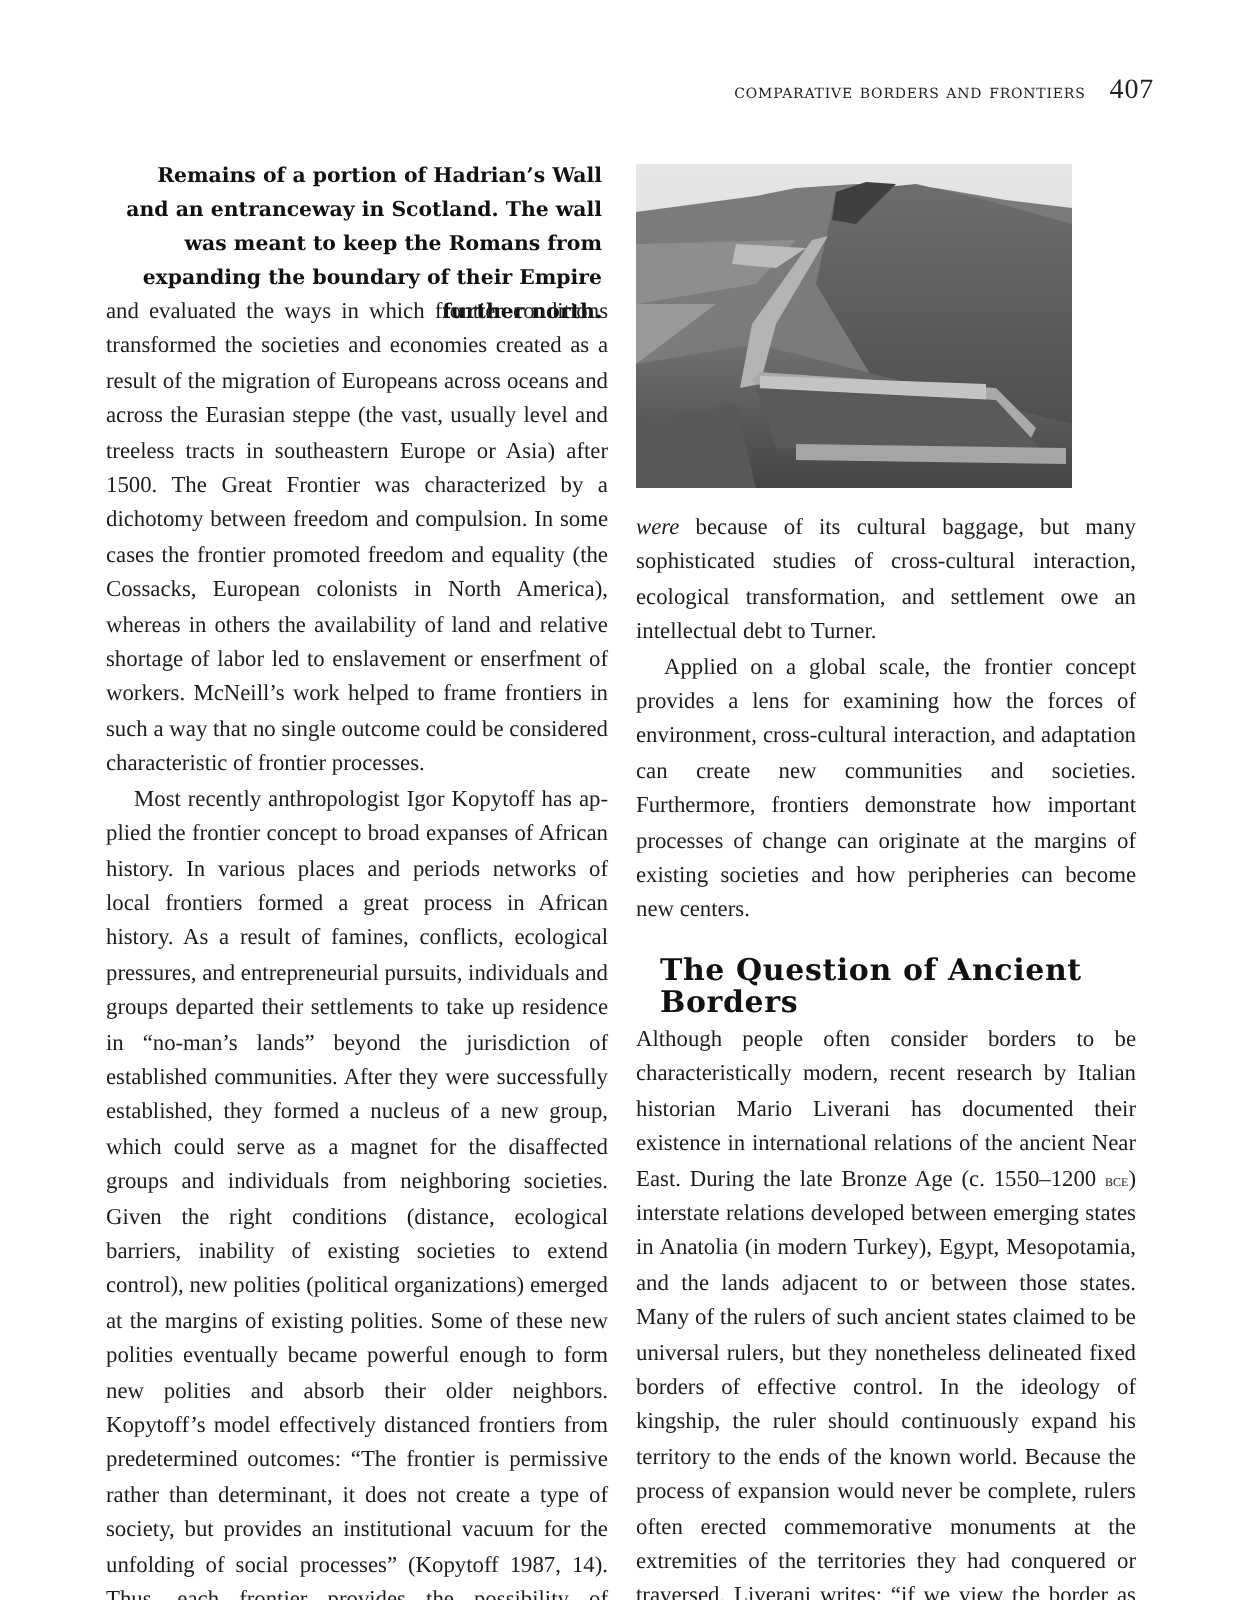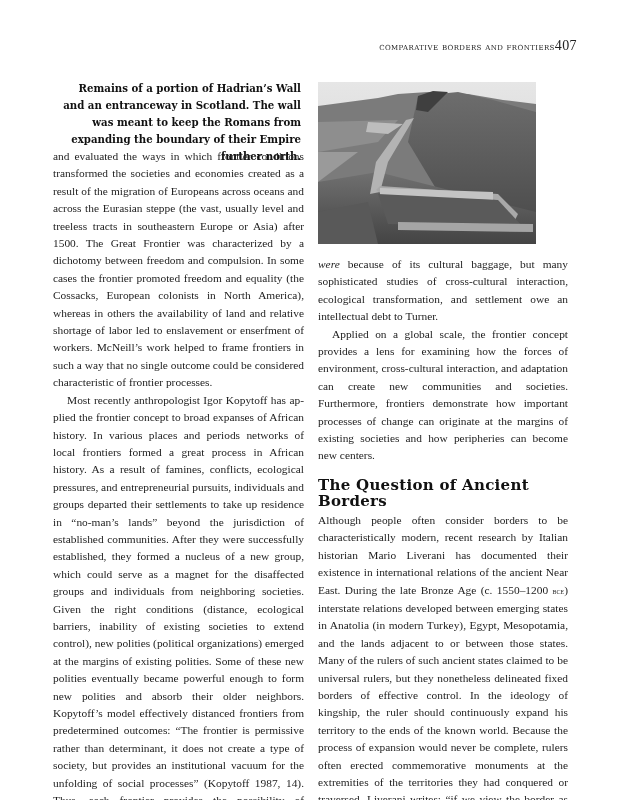--- a/index.html
+++ b/index.html
@@ -1,21 +1,21 @@
 <!DOCTYPE html>
 <html><head>
 <meta charset="utf-8">
 <style>
   html, body { margin: 0; padding: 0; background: #ffffff; }
   body { width: 617px; height: 800px; position: relative; overflow: hidden; color: #1a1a1a; }
   .running-head {
     position: absolute; top: 38px; right: 40px;
     font-family: "DejaVu Serif", serif; font-size: 9.5px; letter-spacing: 0.4px;
     text-transform: lowercase; font-variant: small-caps; color: #222;
-    display: flex; gap: 0; align-items: baseline;
+    display: flex; gap: 12px; align-items: baseline;
   }
   .running-head .pgnum { font-family: "Liberation Serif", serif; font-size: 14px; font-variant: normal; }
   .caption {
     position: absolute; left: 58px; top: 80px; width: 243px;
     font-family: "DejaVu Serif", serif; font-weight: bold; font-size: 10.2px; line-height: 17px;
     text-align: right; color: #111;
   }
   .photo {
     position: absolute; left: 318px; top: 82px; width: 218px; height: 162px; overflow: hidden;
   }
@@ -23,21 +23,21 @@
   .col {
     position: absolute; font-family: "Liberation Serif", serif; font-size: 11.4px; line-height: 17.4px;
     text-align: justify; hyphens: manual; color: #1c1c1c;
   }
   .col p { margin: 0; }
   .col p.indent { text-indent: 14px; }
   .col-left { left: 53px; top: 148px; width: 251px; }
   .col-right { left: 318px; top: 256px; width: 250px; }
   .section-head {
     font-family: "DejaVu Serif", serif; font-weight: bold; font-size: 15px; line-height: 16px;
-    letter-spacing: 0.3px; margin: 12px 0 3px 0; text-align: left; color: #111;
+    letter-spacing: 0.3px; margin: 12px 0 3px 12px; text-align: left; color: #111;
   }
   .sc { font-variant: small-caps; font-size: 9px; }
 </style>
 </head>
 <body>
 
 <div class="running-head">
   <span>comparative borders and frontiers</span>
   <span class="pgnum">407</span>
 </div>

